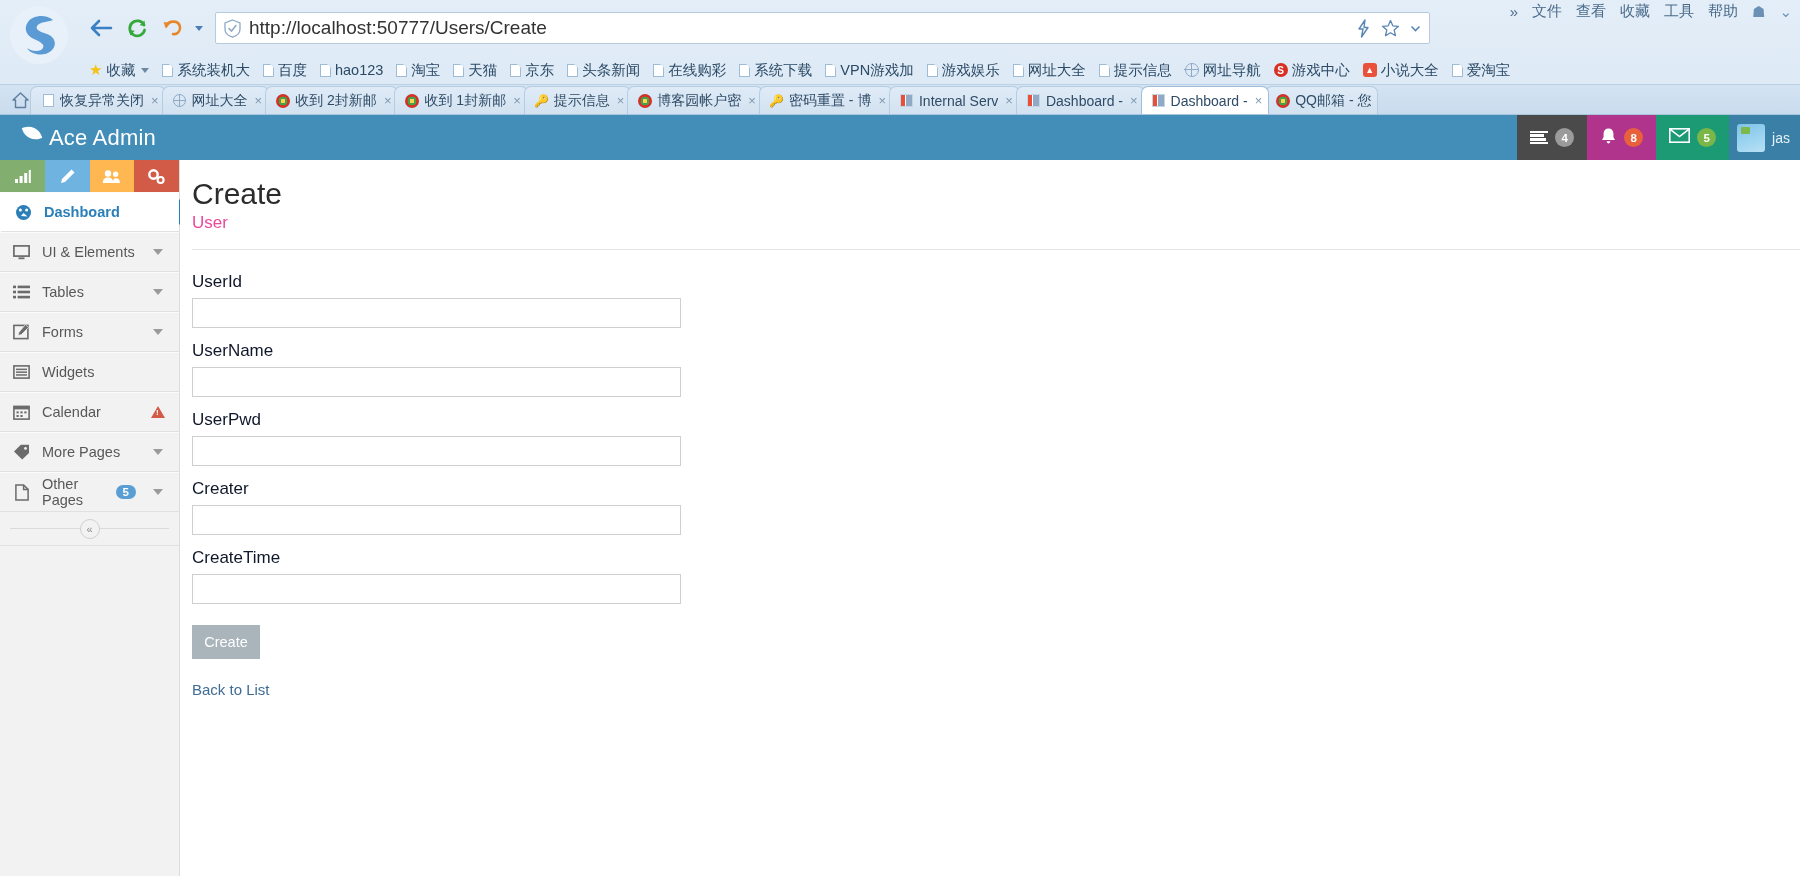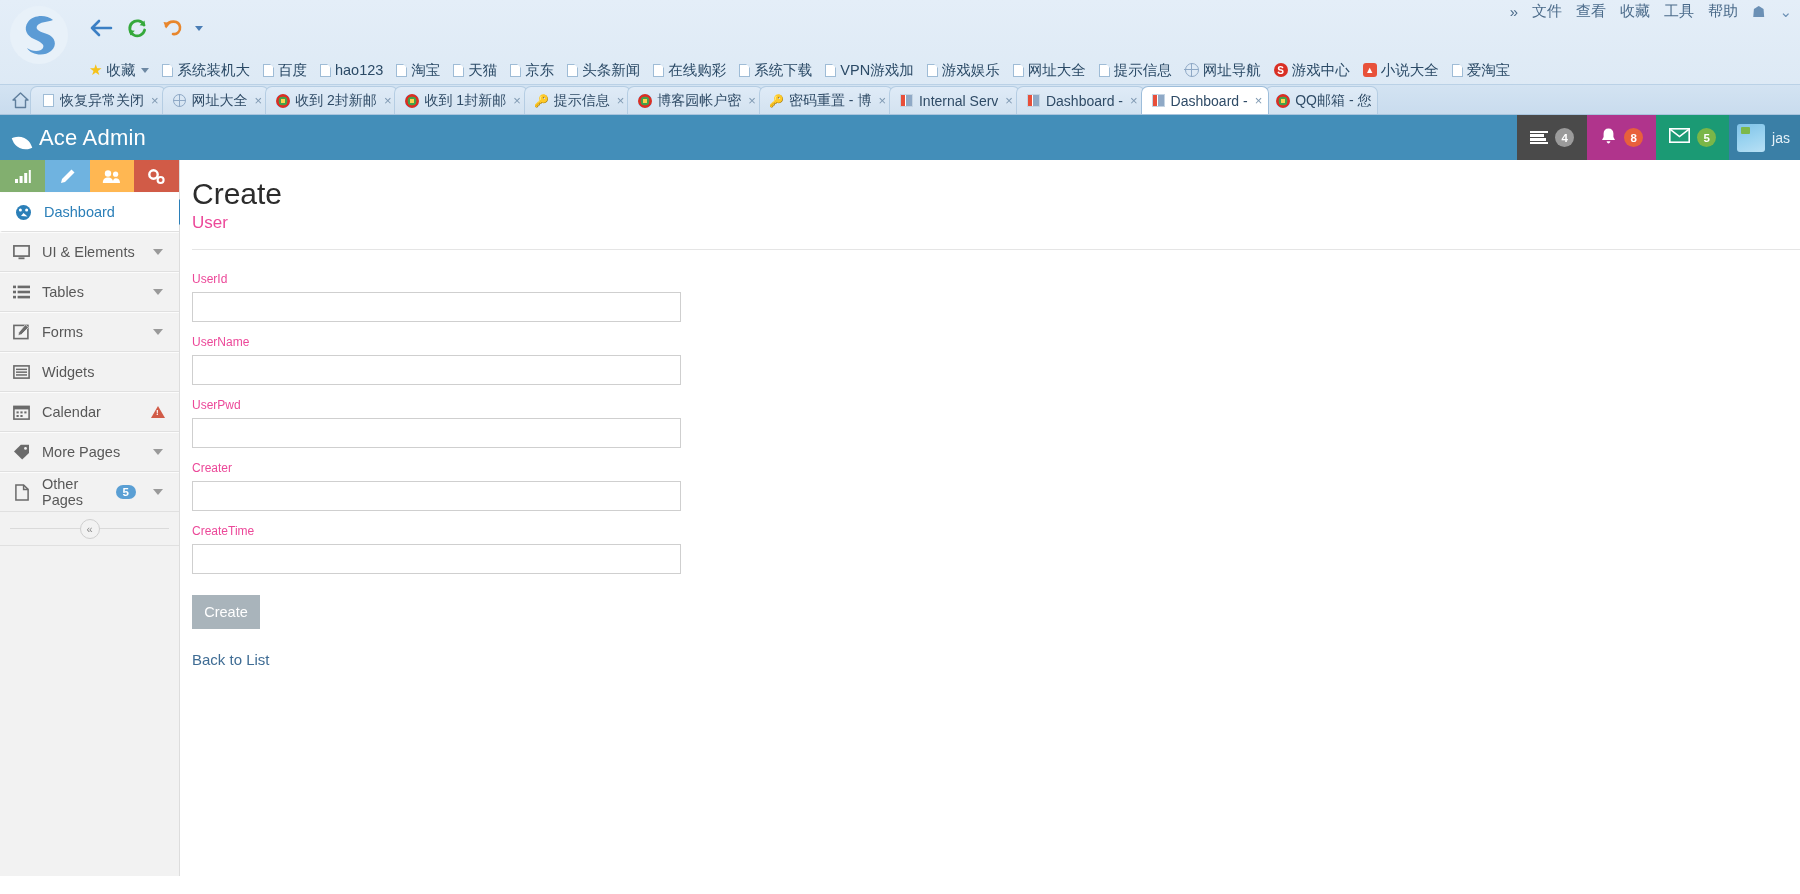--- a/index.html
+++ b/index.html
@@ -230,22 +230,22 @@
     overflow: hidden;
   }
   .navbar {
     height: 45px;
     background: #438eb9;
     display: flex;
     align-items: center;
     position: relative;
   }
   .brand {
-    display:flex; align-items:flex-end; gap:9px;
-    padding-left: 14px;
+    display:flex; align-items:flex-start; gap:9px;
+    padding-left: 24px;
     width: 190px;
     color: #fff;
     font-size: 22px;
     font-weight: 300;
     letter-spacing: .2px;
   }
   .leaf {
     display:inline-block;
     width:16px;height:16px;
     background:#fff;
@@ -313,21 +313,21 @@
     color: #585858;
     border-bottom: 1px solid #e0e0e0;
     border-top: 1px solid #fcfcfc;
     cursor: pointer;
     position: relative;
     background: #f2f2f2;
   }
   .menu-item.active {
     background: #fff;
     color: #2b7fb8;
-    font-weight: normal;
+    font-weight: bold;
     border-left: 2px solid transparent;
   }
   .menu-item.active:after {
     content:"";
     position:absolute; right: -13px; top: 6px;
     border-top: 13px solid transparent;
     border-bottom: 13px solid transparent;
     border-left: 13px solid #2b7fb8;
   }
   .mi-icon { width: 19px; display:flex; align-items:center; justify-content:center; flex:0 0 auto; color:#6b6b6b;}
@@ -373,21 +373,21 @@
   .page-title {
     font-size: 30px; font-weight: normal; color: #2c2c2c;
     line-height: 1.05; margin: 0;
   }
   .page-sub { font-size: 17px; color: #ec4899; margin-top: 3px; }
   .hr { border-top: 1px solid #e5e5e5; margin: 16px 0 0 12px; }
 
   .form-area { padding: 22px 0 0 12px; }
   .form-group { margin-bottom: 13px; }
   .form-label {
-    display:block; font-size: 12px; color: #ec4899; margin-bottom: 6px;
+    display:block; font-size: 17px; color: #0f172a; margin-bottom: 6px;
   }
   .form-input {
     width: 489px; height: 30px;
     border: 1px solid #cfcfcf;
     border-radius: 0;
     background: #fff;
     padding: 0 8px;
     font-size: 14px;
     color: #333;
     font-family: "Liberation Sans", sans-serif;
@@ -451,20 +451,44 @@
       </div>
       <div class="nav-ic">
         <svg width="22" height="22" viewBox="0 0 22 22">
           <path d="M4 9 C7 3 17 3 18 10 C18.6 14 15 18 11 17" stroke="#e8862c" stroke-width="2.6" fill="none" stroke-linecap="round"></path>
           <path d="M1.5 5 L8.5 6 L4 11.5 Z" fill="#e8862c"></path>
         </svg>
       </div>
       <div class="caret-small"></div>
     </div>
 
+    <div class="addr-wrap">
+      <span class="addr-shield">
+        <svg width="17" height="19" viewBox="0 0 17 19">
+            <path d="M8.5 1 L16 4 V10 C16 14 12.5 17 8.5 18.2 C4.5 17 1 14 1 10 V4 Z" fill="none" stroke="#8fa9c6" stroke-width="1.3"></path>
+            <path d="M5 9.5 L7.5 12 L12 6.5" stroke="#8fa9c6" stroke-width="1.6" fill="none" stroke-linecap="round"></path>
+          </svg>
+      </span>
+      <span class="addr-url">http://localhost:50777/Users/Create</span>
+      <span class="addr-ic">
+        <svg width="15" height="19" viewBox="0 0 15 19">
+            <path d="M9 1 L3 10 H7 L5.5 18 L12 8.5 H8 Z" fill="none" stroke="#5b86b3" stroke-width="1.4" stroke-linejoin="round"></path>
+          </svg>
+      </span>
+      <span class="addr-ic">
+        <svg width="19" height="19" viewBox="0 0 19 19">
+            <path d="M9.5 1.5 L11.8 6.8 L17.5 7.3 L13.2 11.1 L14.5 16.7 L9.5 13.7 L4.5 16.7 L5.8 11.1 L1.5 7.3 L7.2 6.8 Z" fill="none" stroke="#5b86b3" stroke-width="1.3" stroke-linejoin="round"></path>
+          </svg>
+      </span>
+      <span class="addr-ic">
+        <svg width="11" height="11" viewBox="0 0 11 11">
+            <path d="M1.5 3.5 L5.5 7.5 L9.5 3.5" stroke="#5b86b3" stroke-width="1.6" fill="none"></path>
+          </svg>
+      </span>
+    </div>
 
   </div>
 
   <div class="chrome-row2">
     <div class="bm">
       <span class="bm-star">★</span>
       <span class="bm-label">收藏</span>
       <span class="bm-caret"></span>
     </div>
     <div class="bm">

